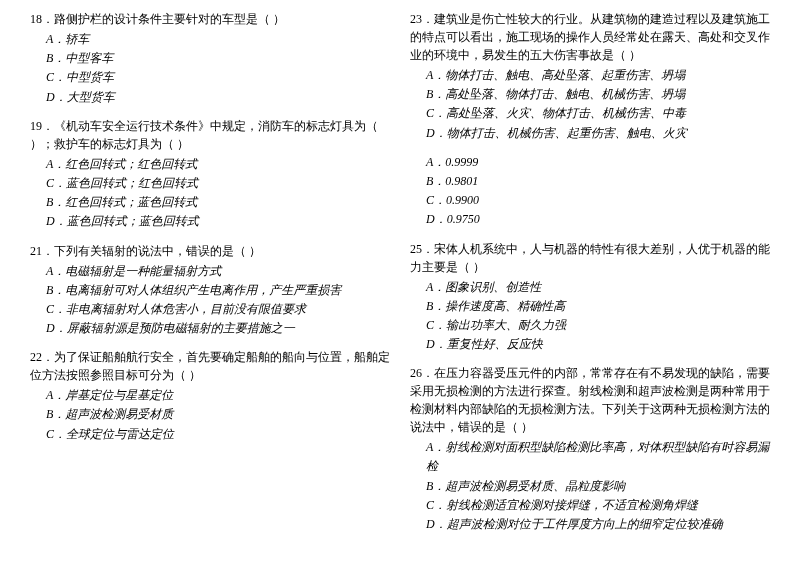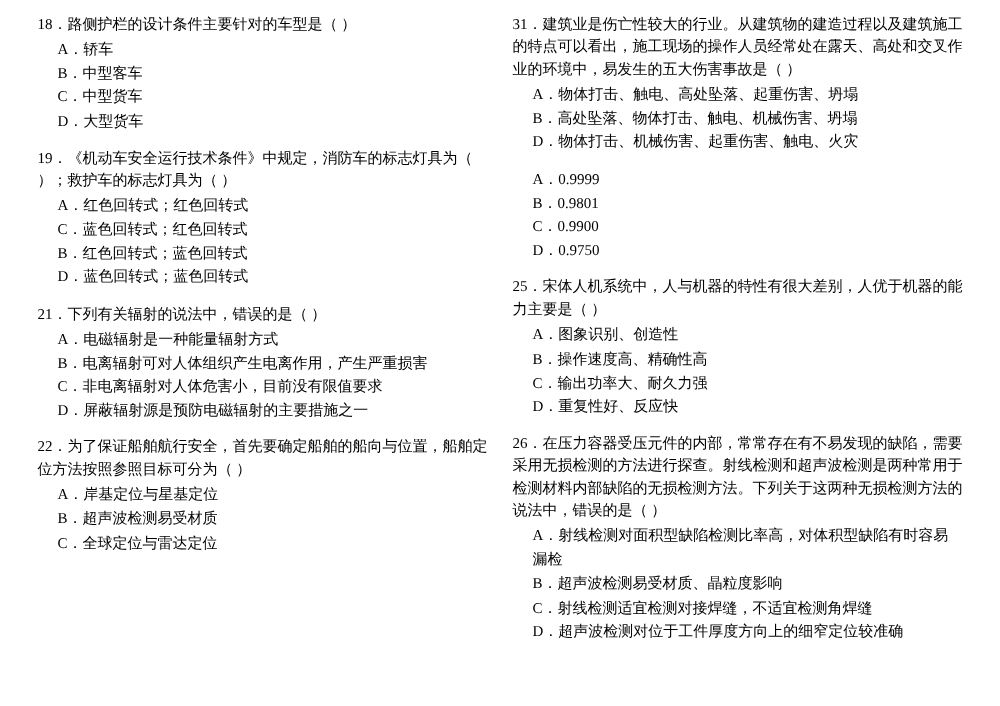--- a/index.html
+++ b/index.html
@@ -36,20 +36,21 @@
       margin-bottom: 4px;
     }
     .question-title {
       line-height: 1.5;
       text-indent: 0;
       margin-bottom: 2px;
     }
     .option {
       padding-left: 16px;
       line-height: 1.6;
+      font-style: italic;
     }
     .page-footer {
       text-align: center;
       position: absolute;
       bottom: 8px;
       left: 0;
       right: 0;
       font-size: 12px;
     }
   </style>
@@ -92,23 +93,24 @@
         <div class="option">B．超声波检测易受材质</div>
         <div class="option">C．全球定位与雷达定位</div>
 
       </div>
 
     </div>
 
     <div class="col">
 
       <div class="question">
-        <div class="question-title">31．建筑业是伤亡性较大的行业。从建筑物的建造过程以及建筑施工的特点可以看出，施工现场的操作人员经常处在露天、高处和交叉作业的环境中，易发生的五大伤害事故是（    ）</div>
+        <div class="question-title">23．建筑业是伤亡性较大的行业。从建筑物的建造过程以及建筑施工的特点可以看出，施工现场的操作人员经常处在露天、高处和交叉作业的环境中，易发生的五大伤害事故是（    ）</div>
         <div class="option">A．物体打击、触电、高处坠落、起重伤害、坍塌</div>
         <div class="option">B．高处坠落、物体打击、触电、机械伤害、坍塌</div>
+        <div class="option">C．高处坠落、火灾、物体打击、机械伤害、中毒</div>
         <div class="option">D．物体打击、机械伤害、起重伤害、触电、火灾</div>
       </div>
 
       <div class="question">
         <div class="option">A．0.9999</div>
         <div class="option">B．0.9801</div>
         <div class="option">C．0.9900</div>
         <div class="option">D．0.9750</div>
       </div>
 

